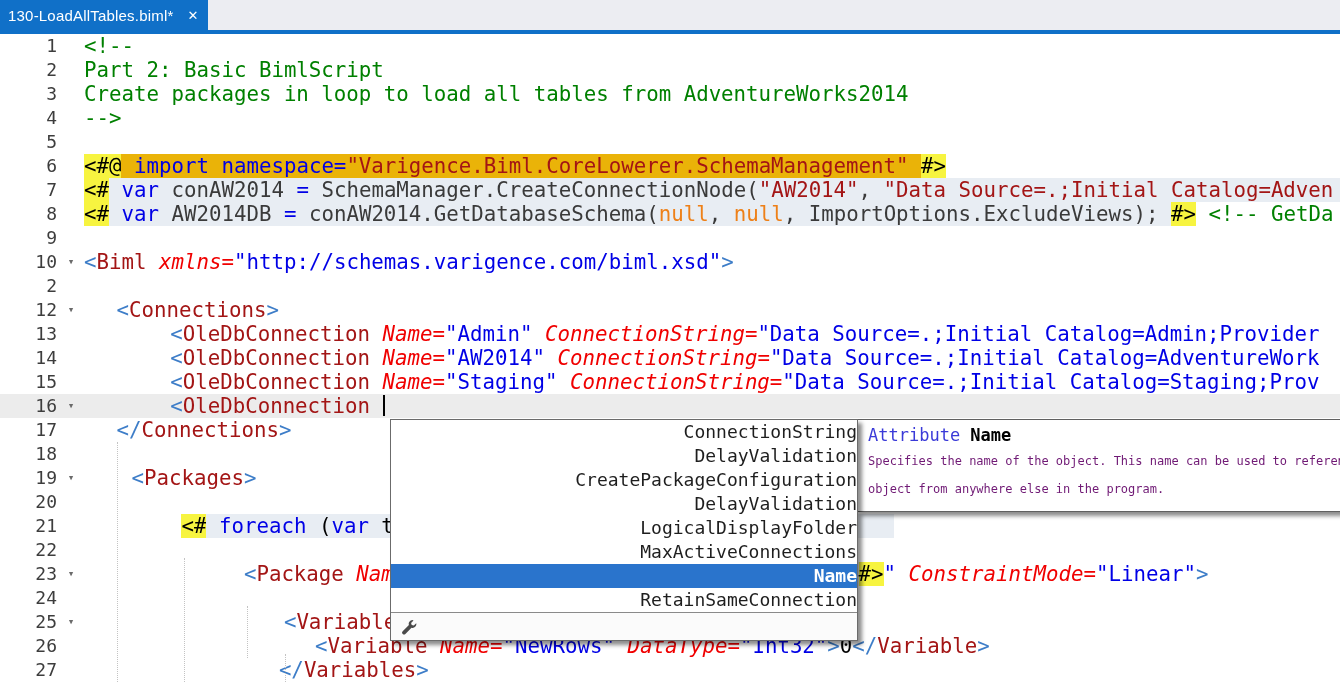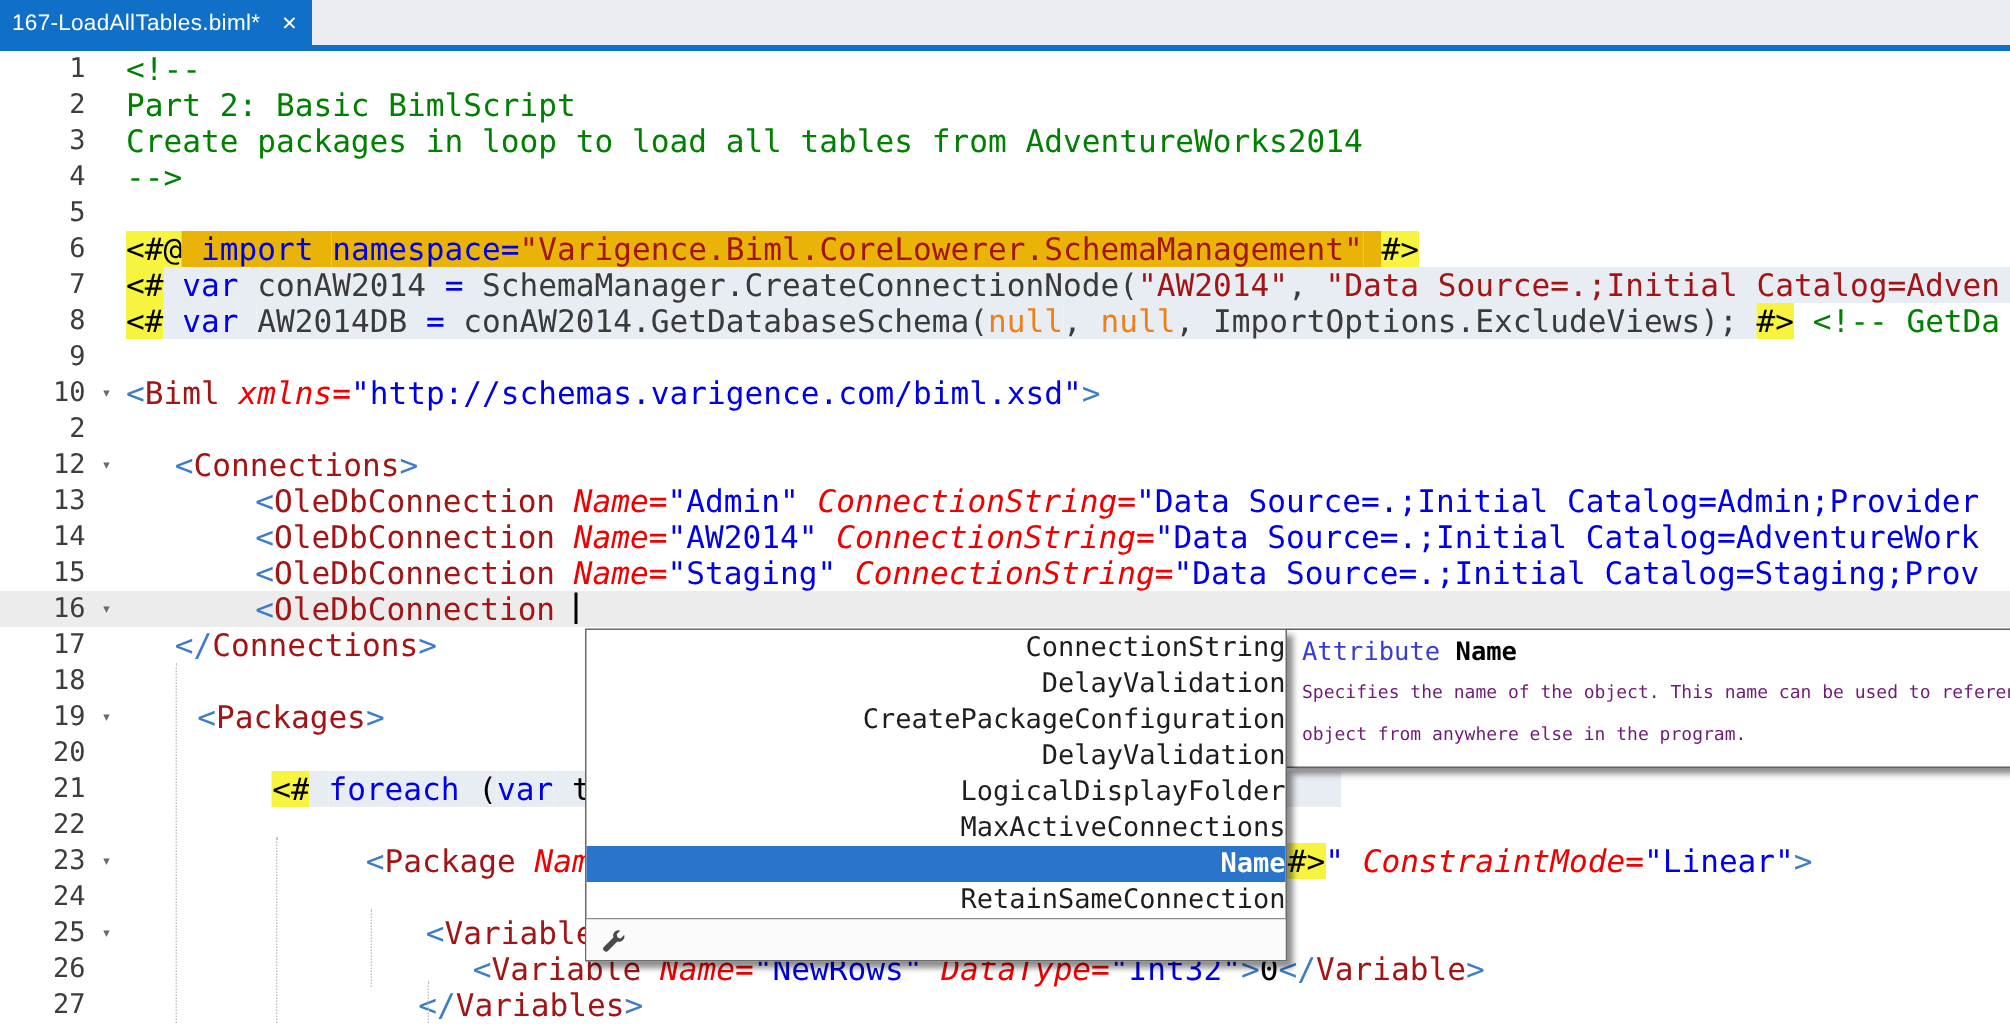--- a/index.html
+++ b/index.html
@@ -65,21 +65,21 @@
              padding:5px 10px 8px 10px; }
   .tt-kind { color:#3a3ad8; font-size:17px; }
   .tt-name { color:#000; font-size:17px; font-weight:bold; }
   .tt-body { color:#701a75; font-size:12px; line-height:28px; margin-top:2px; }
 </style>
 </head>
 <body>
 
 <div class="tabbar">
   <div class="tab">
-    <span class="tab-title">167-LoadAllTables.biml*</span>
+    <span class="tab-title">130-LoadAllTables.biml*</span>
     <span class="tab-close">✕</span>
   </div>
 </div>
 <div class="tab-underline"></div>
 
 <div class="editor">
   <div class="guide" style="left:117px; top:408px; height:240px;"></div>
   <div class="guide" style="left:184px; top:524px; height:124px;"></div>
   <div class="guide" style="left:247px; top:572px; height:52px;"></div>
   <div class="guide" style="left:285px; top:620px; height:28px;"></div>

